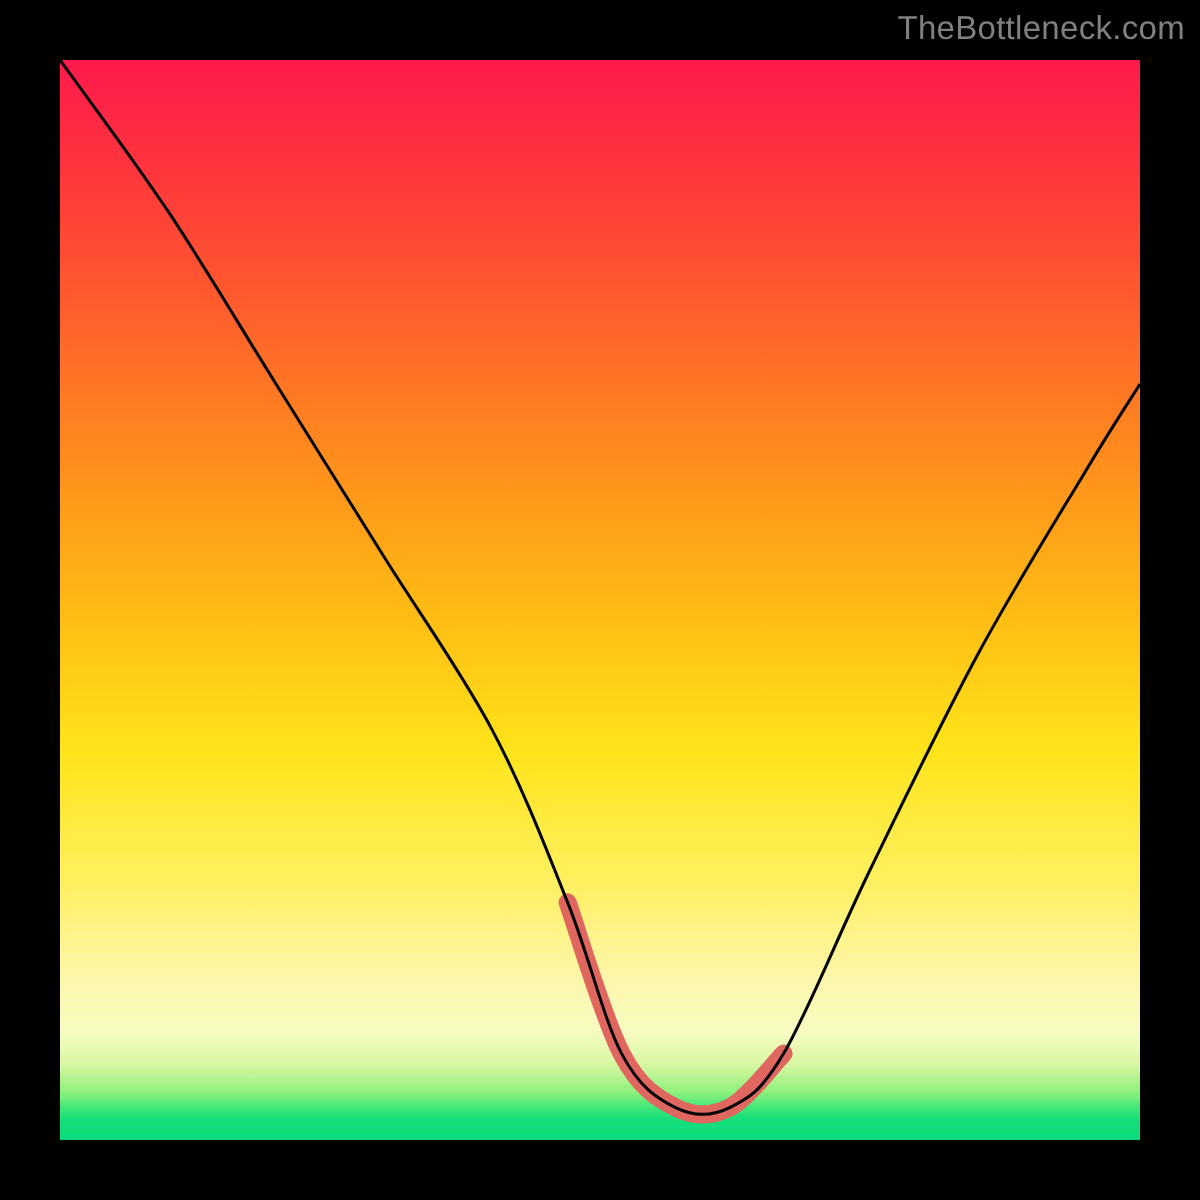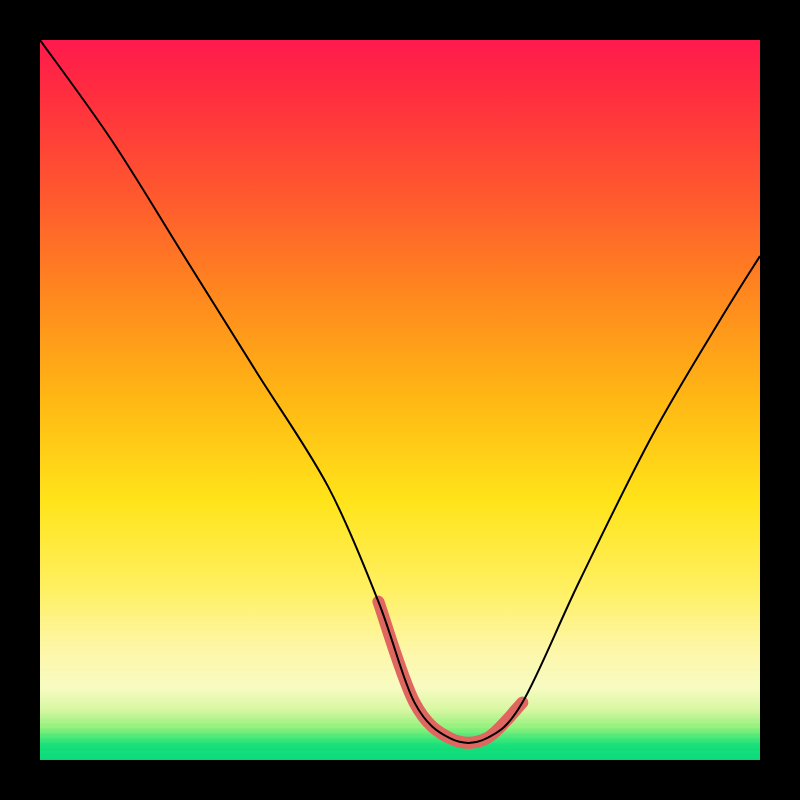--- a/index.html
+++ b/index.html
@@ -90,20 +90,21 @@
     letter-spacing: 0.2px;
     font-weight: 400;
     user-select: none;
   }
 </style>
 </head>
 <body>
 
 <div class="frame">
 
+  <div class="watermark">TheBottleneck.com</div>
 
   <div class="plot-area">
     <div class="gradient-bg"></div>
     <div class="stripes"></div>
 
     <svg class="curve" viewBox="0 0 720 720" preserveAspectRatio="none">
       <path class="curve-highlight" d="M 338.4 561.6 C 344.4 578.4, 362.4 639.6, 374.4 662.4 C 386.4 685.2, 398.4 692.4, 410.4 698.4 C 422.4 704.4, 434.4 704.4, 446.4 698.4 C 458.4 692.4, 476.4 668.4, 482.4 662.4" style="stroke: rgb(224, 103, 95);"></path>
       <path class="curve-main" d="M 0 0 C 12.0 16.8, 48.0 64.8, 72.0 100.8 C 96.0 136.8, 120.0 177.6, 144.0 216.0 C 168.0 254.4, 192.0 292.8, 216.0 331.2 C 240.0 369.6, 267.6 408.0, 288.0 446.4 C 308.4 484.8, 324.0 525.6, 338.4 561.6 C 352.8 597.6, 362.4 639.6, 374.4 662.4 C 386.4 685.2, 398.4 692.4, 410.4 698.4 C 422.4 704.4, 434.4 704.4, 446.4 698.4 C 458.4 692.4, 466.8 688.8, 482.4 662.4 C 498.0 636.0, 518.4 584.4, 540.0 540.0 C 561.6 495.6, 588.0 440.4, 612.0 396.0 C 636.0 351.6, 666.0 303.6, 684.0 273.6 C 702.0 243.6, 714.0 225.6, 720.0 216.0"></path>
     </svg>
   </div>

